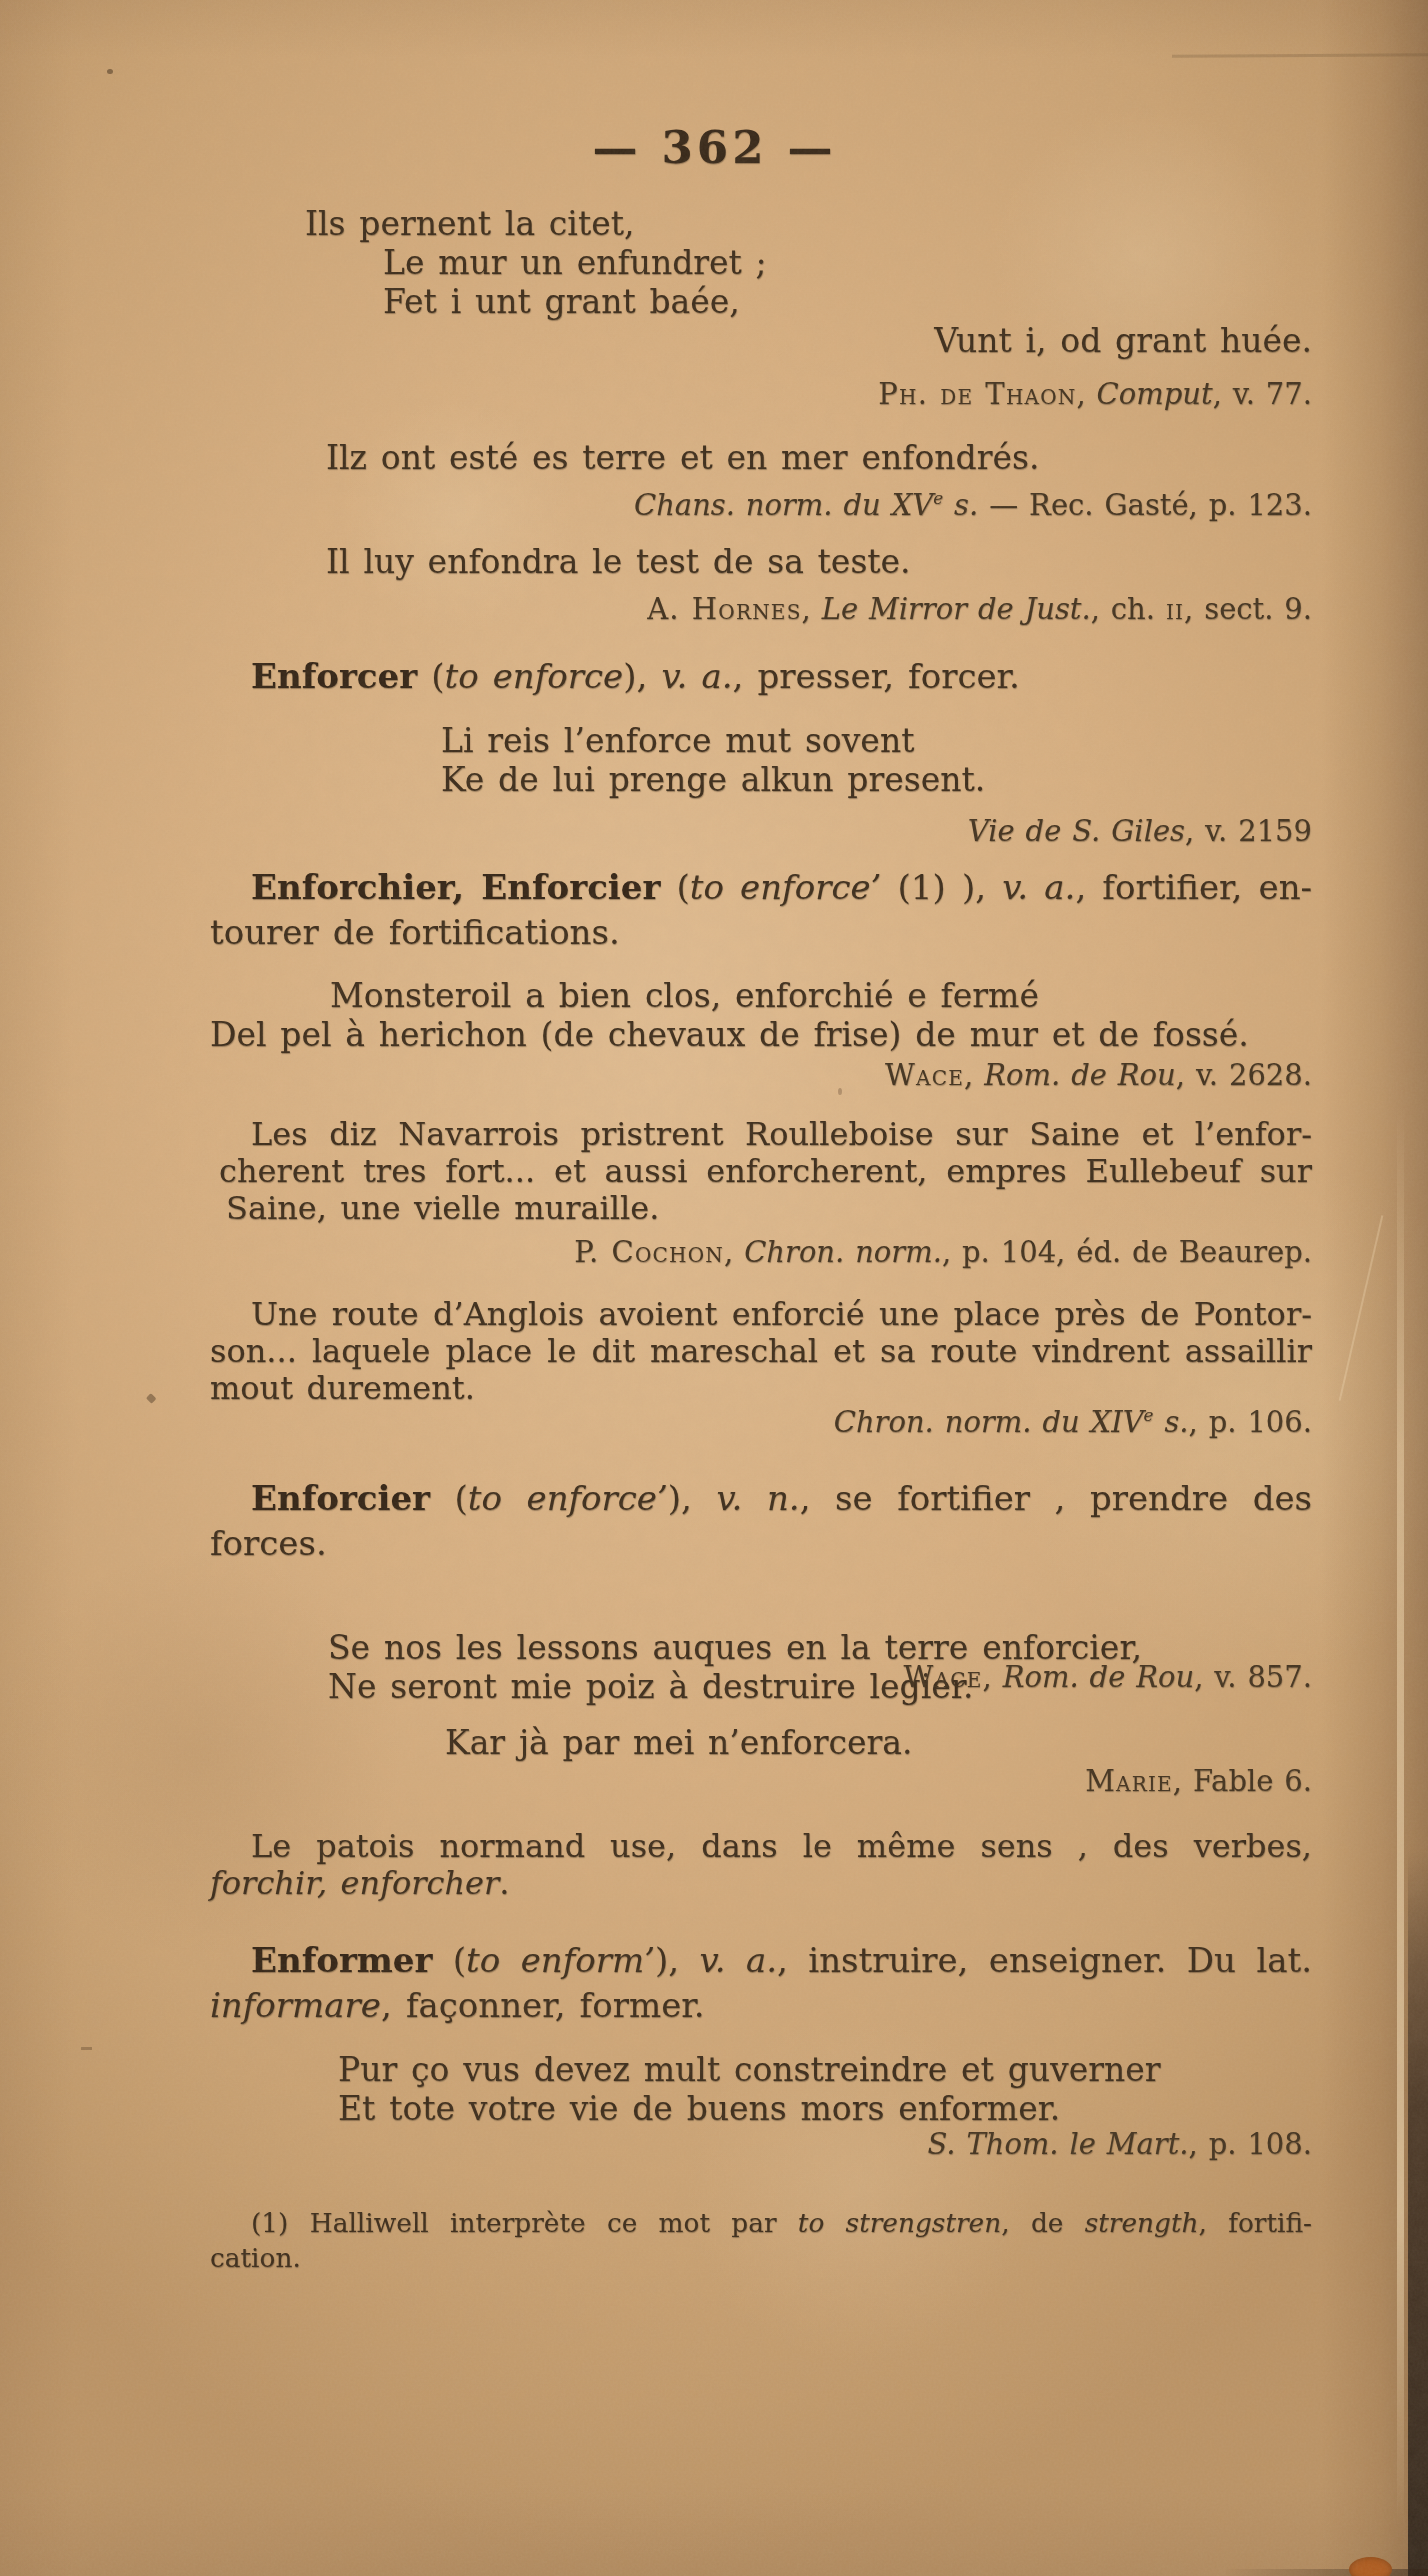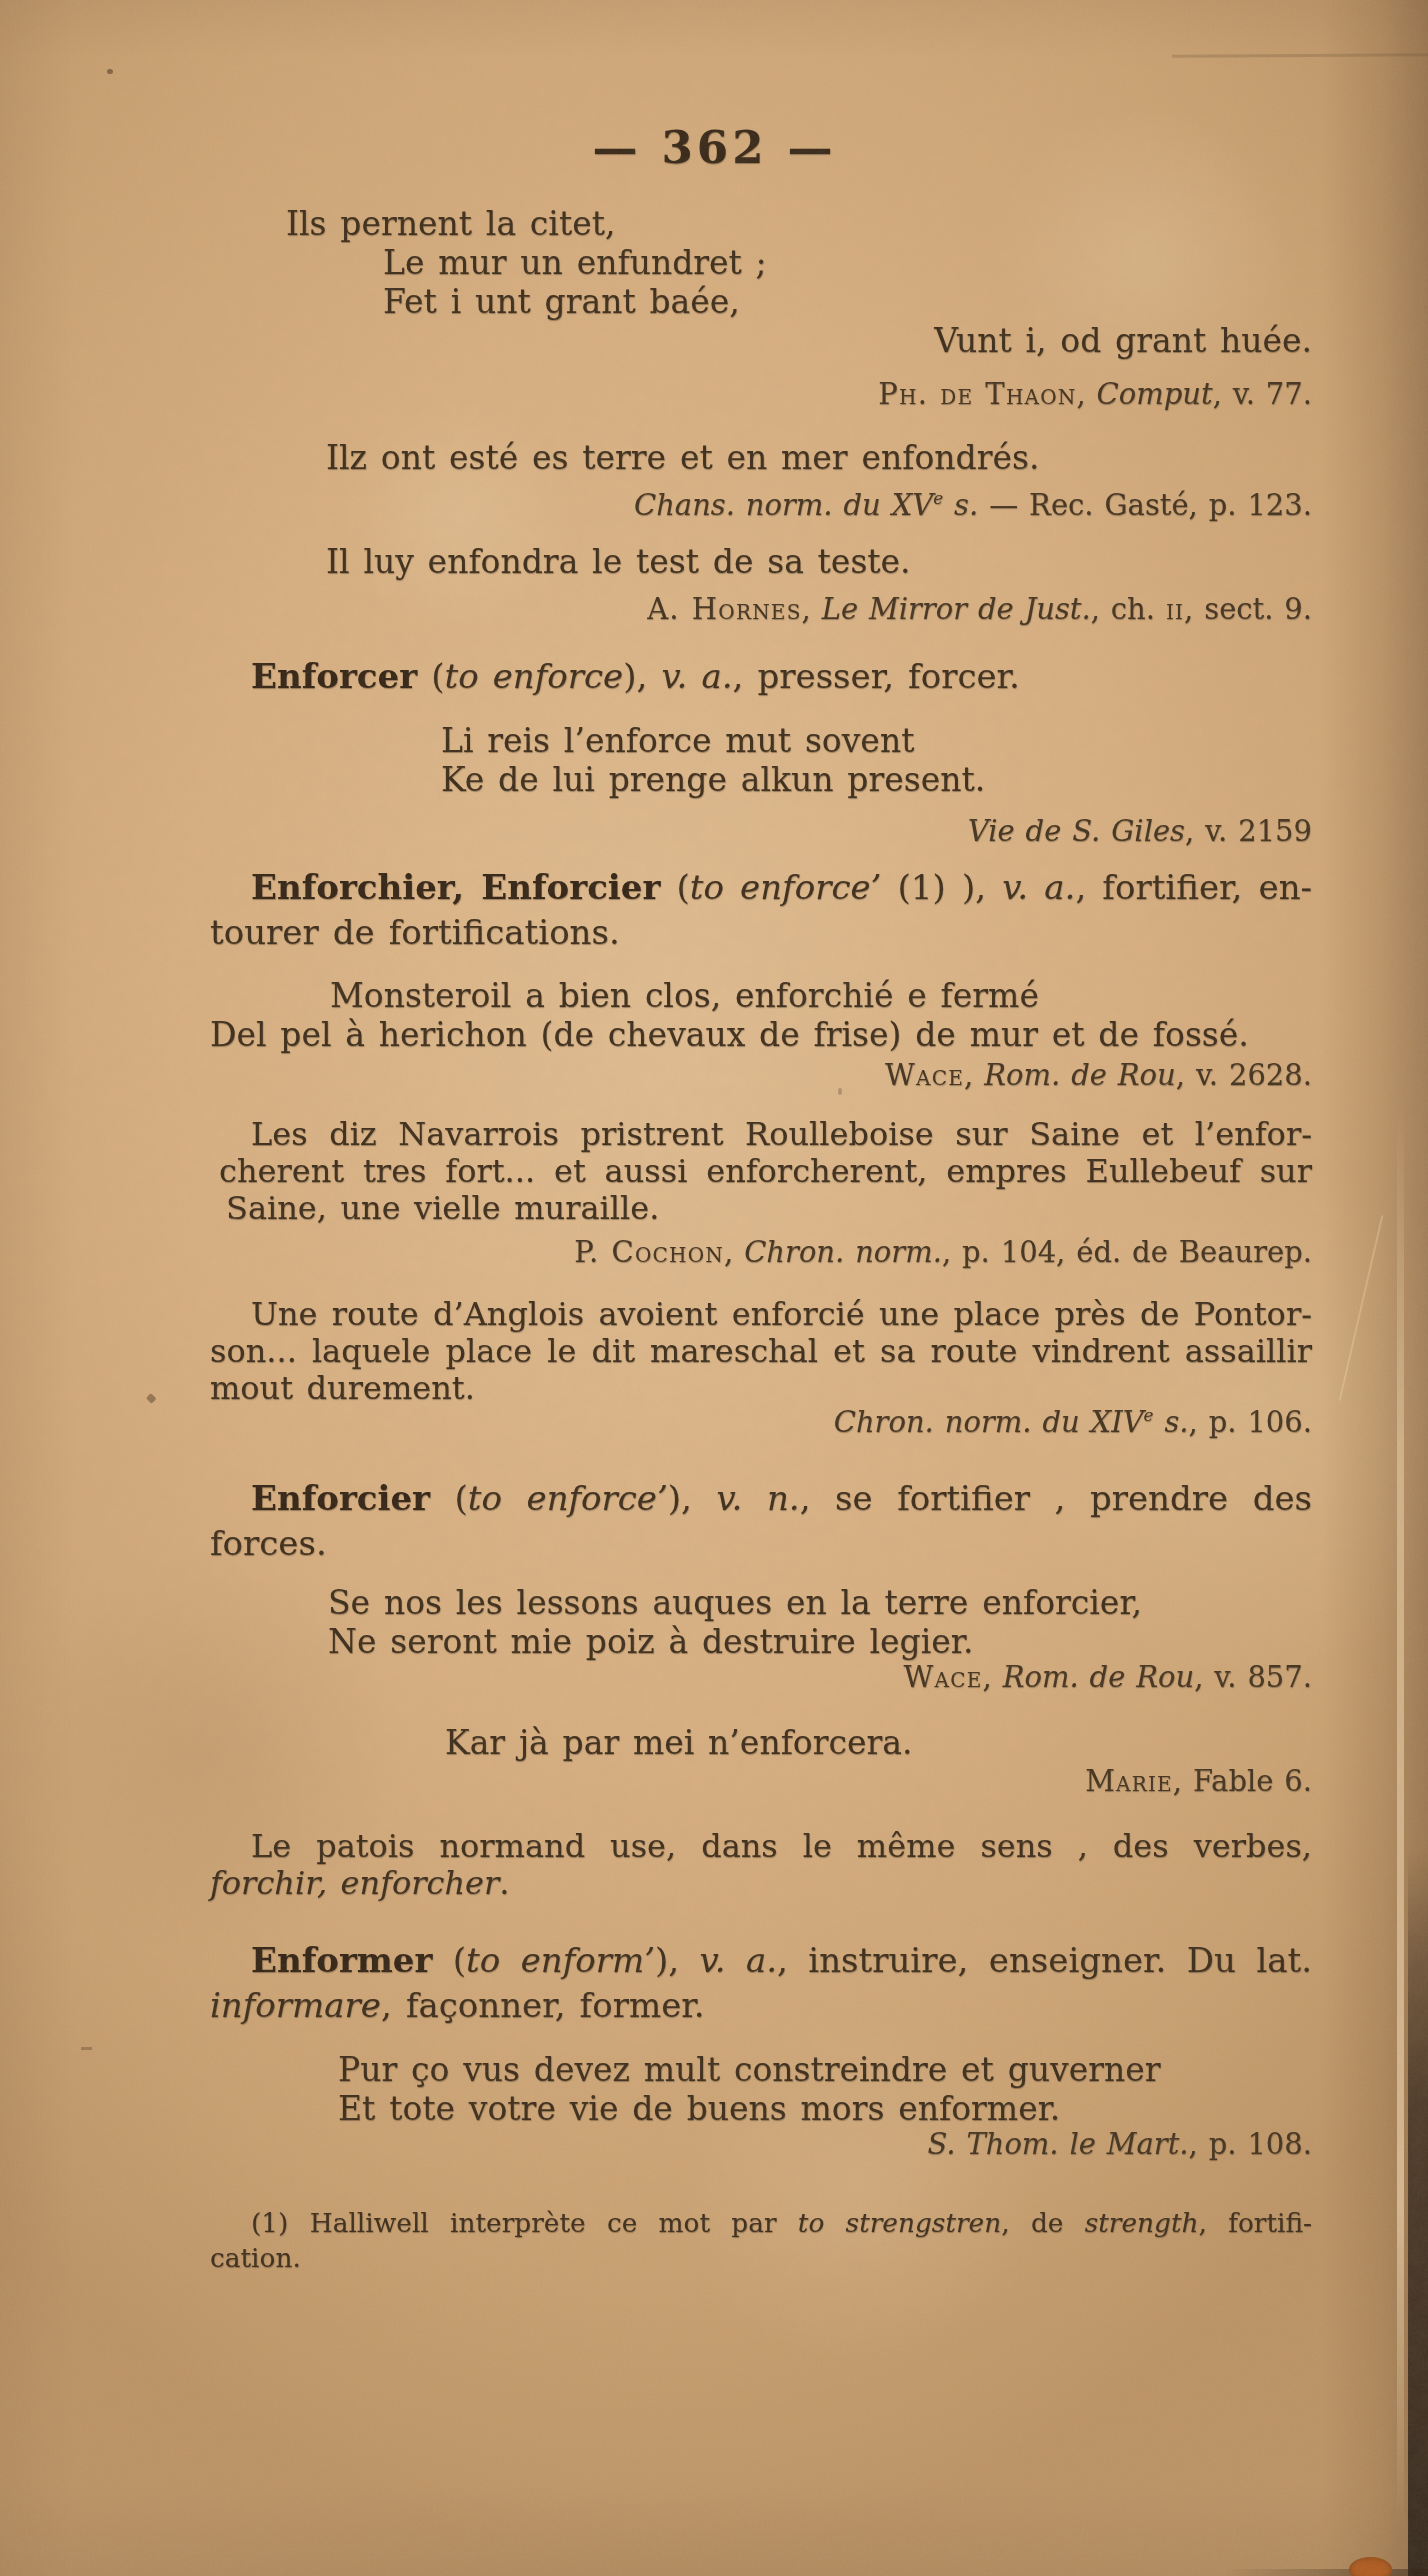--- a/index.html
+++ b/index.html
@@ -56,21 +56,21 @@
   <div class="art" style="top:1106px;left:1397px;width:7.4px;height:1420px;background:linear-gradient(to bottom, rgba(240,215,175,0), rgba(240,215,175,.5) 25%, rgba(244,222,184,.6) 78%, rgba(240,215,175,0));"></div>
   <div class="art" style="top:1849px;left:1408px;width:20.6px;height:727px;background:linear-gradient(to bottom, rgba(87,66,47,0) 0, rgba(87,66,47,.65) 116px, #4a3726 264px, #33271c 100%);"></div>
   <div class="art" style="top:1213px;left:1360px;width:1.7px;height:190px;background:rgba(250,230,195,.28);transform:rotate(13deg);"></div>
   <div class="art" style="top:2569px;left:1222px;width:207px;height:7.4px;background:linear-gradient(to right, rgba(60,40,25,0), rgba(45,30,18,.55));"></div>
   <div class="art" style="top:2557px;left:1349px;width:43px;height:25px;border-radius:50%;background:#ad5a1e;box-shadow:0 0 6.6px rgba(90,45,12,.6) inset;"></div>
 
   <div class="block pagenum" style="top: 122px;">
       <div class="tline"><span class="seg-n">— 362 —</span></div>
     </div>
     <div class="block verse" style="top: 204px;">
-      <div class="tline" style="margin-left: 76px;"><span class="seg-n">Ils pernent la citet,</span></div>
+      <div class="tline" style="margin-left: 95px;"><span class="seg-n">Ils pernent la citet,</span></div>
       <div class="tline" style="margin-left: 173px;"><span class="seg-n">Le mur un enfundret ;</span></div>
       <div class="tline" style="margin-left: 173px;"><span class="seg-n">Fet i unt grant baée,</span></div>
       <div class="tline" style="margin-left: 173px; text-align: right;"><span class="seg-n">Vunt i, od grant huée.</span></div>
     </div>
     <div class="block citation" style="top: 378px; padding-right: 18px;">
       <div class="tline"><span class="seg-sc">Ph. de Thaon</span><span class="seg-n">, </span><span class="seg-i">Comput</span><span class="seg-n">, v. 77.</span></div>
     </div>
     <div class="block quote" style="top: 439px;">
       <div class="tline" style="margin-left: 116px;"><span class="seg-n">Ilz ont esté es terre et en mer enfondrés.</span></div>
     </div>
@@ -117,21 +117,21 @@
       <div class="tline just" style="margin-left: 0px;"><span class="seg-n">son... laquele place le dit mareschal et sa route vindrent assaillir</span></div>
       <div class="tline" style="margin-left: 0px;"><span class="seg-n">mout durement.</span></div>
     </div>
     <div class="block citation" style="top: 1406px; padding-right: 16.5px;">
       <div class="tline"><span class="seg-i">Chron. norm. du XIV</span><span class="seg-i seg-sup">e</span><span class="seg-i"> s.</span><span class="seg-n">, p. 106.</span></div>
     </div>
     <div class="block entry" style="top: 1476px;">
       <div class="tline just" style="margin-left: 41px;"><span class="seg-b">Enforcier</span><span class="seg-n"> (</span><span class="seg-i">to enforce’</span><span class="seg-n">), </span><span class="seg-i">v. n.</span><span class="seg-n">, se fortifier , prendre des</span></div>
       <div class="tline" style="margin-left: 0px;"><span class="seg-n">forces.</span></div>
     </div>
-    <div class="block verse" style="top: 1583px;">
+    <div class="block verse" style="top: 1628px;">
       <div class="tline" style="margin-left: 118px;"><span class="seg-n">Se nos les lessons auques en la terre enforcier,</span></div>
       <div class="tline" style="margin-left: 118px;"><span class="seg-n">Ne seront mie poiz à destruire legier.</span></div>
     </div>
     <div class="block citation" style="top: 1661px; padding-right: 15px;">
       <div class="tline"><span class="seg-sc">Wace</span><span class="seg-n">, </span><span class="seg-i">Rom. de Rou</span><span class="seg-n">, v. 857.</span></div>
     </div>
     <div class="block verse" style="top: 1723px;">
       <div class="tline" style="margin-left: 235px;"><span class="seg-n">Kar jà par mei n’enforcera.</span></div>
     </div>
     <div class="block citation" style="top: 1765px; padding-right: 26.4px;">

